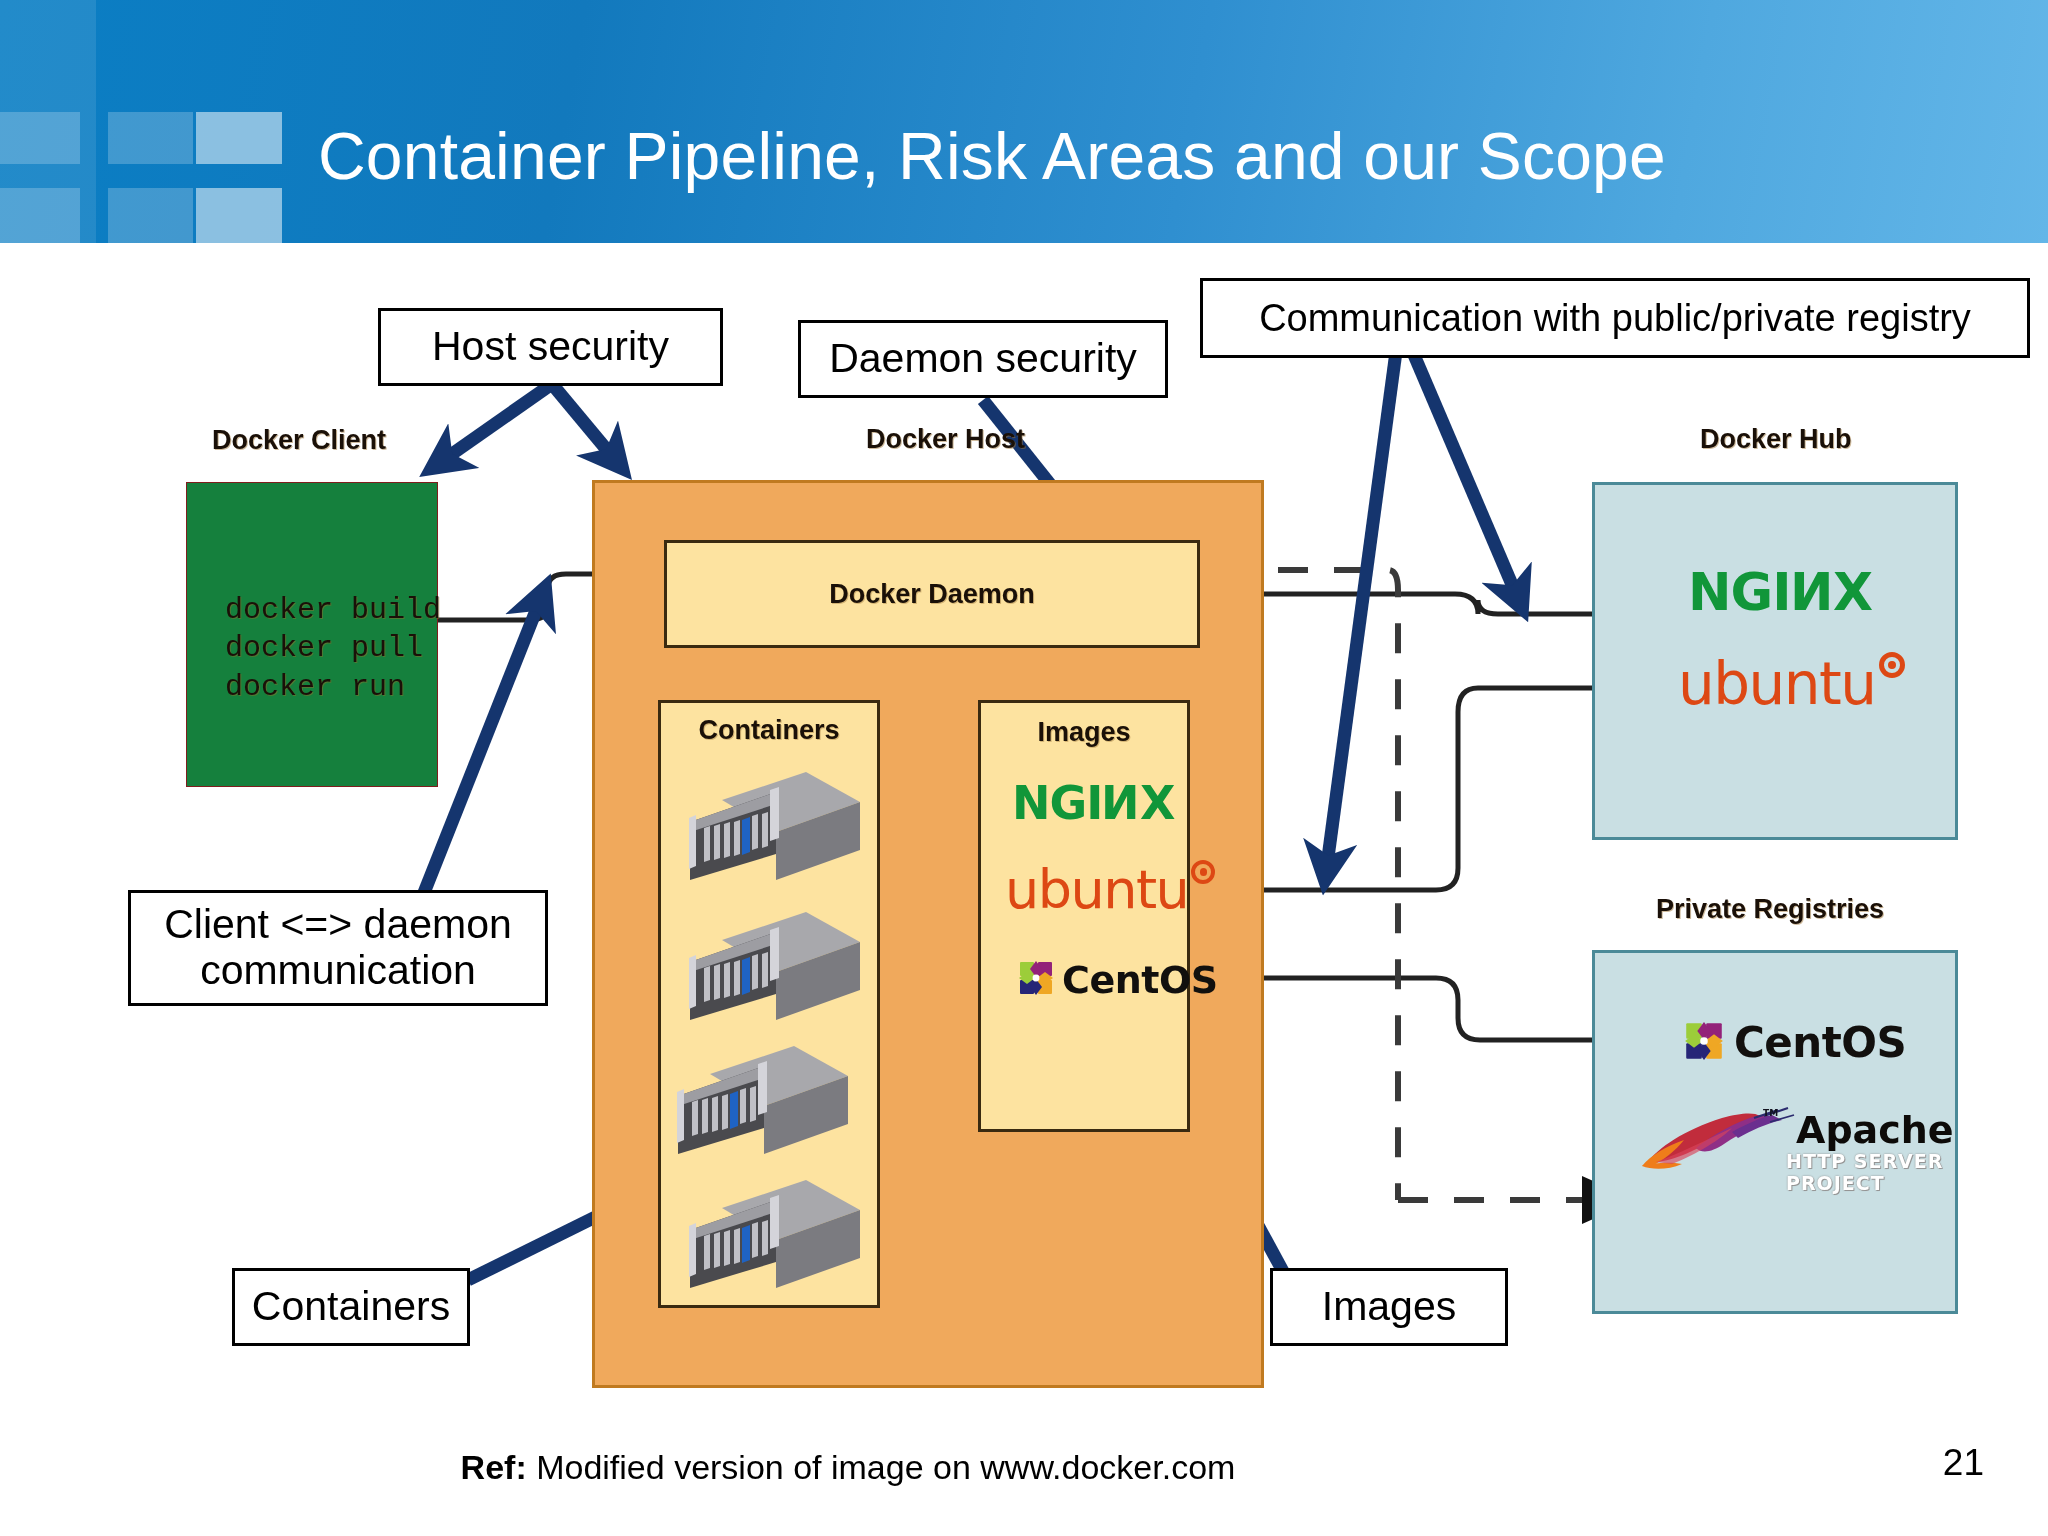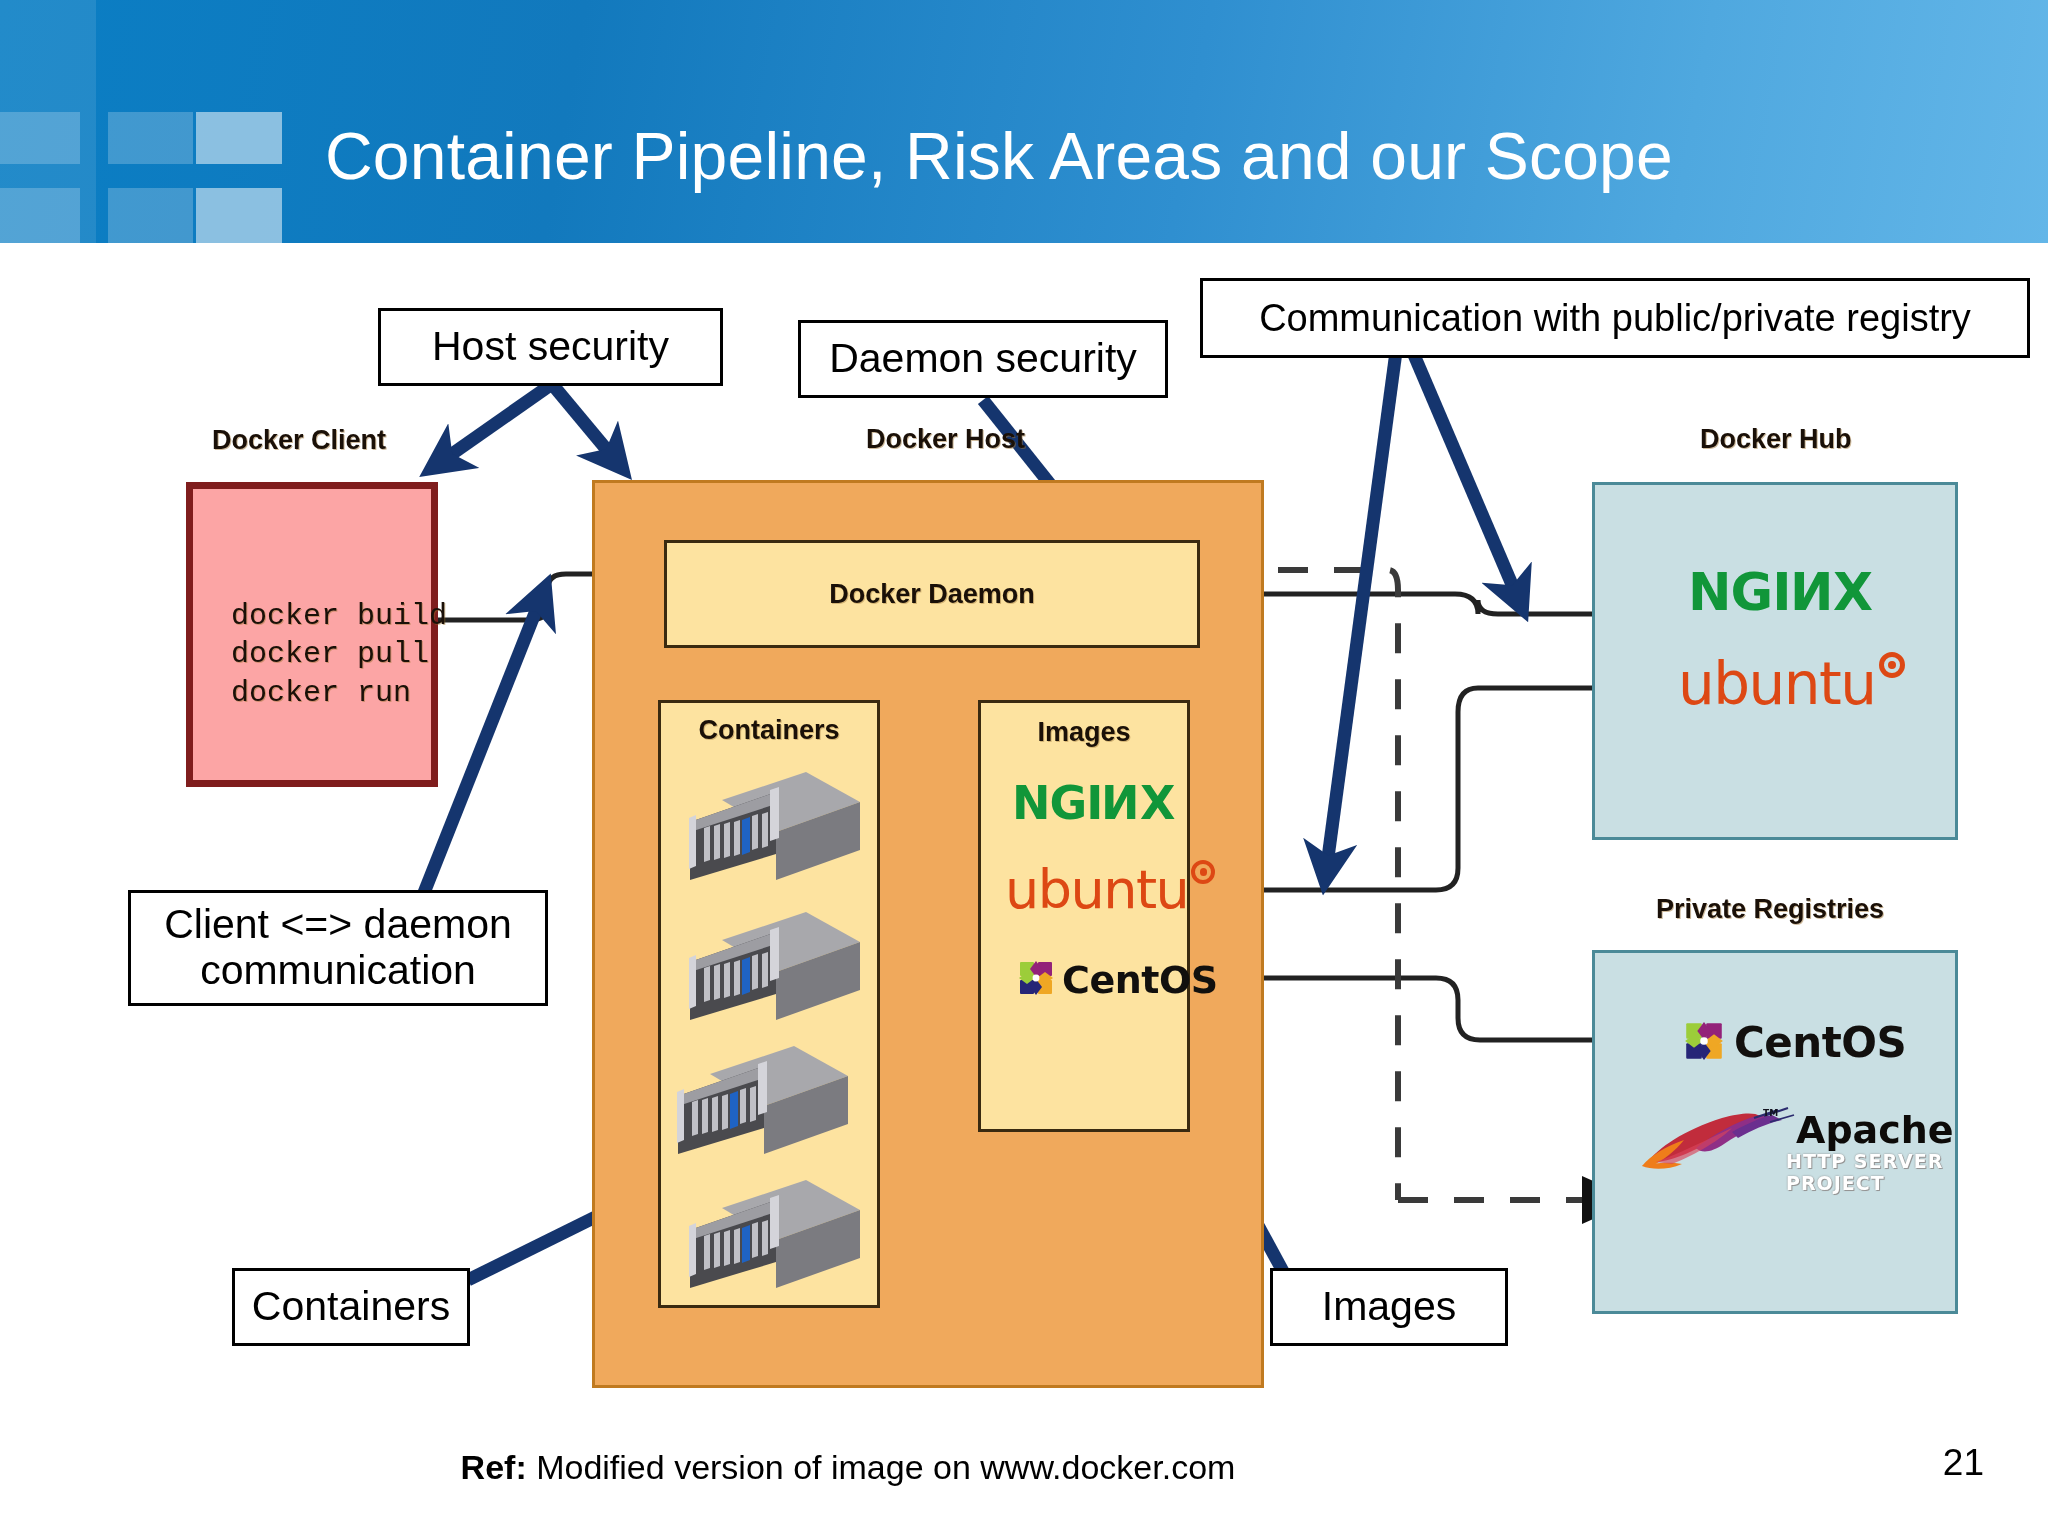--- a/index.html
+++ b/index.html
@@ -15,37 +15,37 @@
   
   .header{
     position:absolute;left:0;top:0;width:2048px;height:243px;
     background:linear-gradient(100deg,#0a7ec4 0%,#1279bd 28%,#2f8fd0 58%,#4fa8df 82%,#63b6e8 100%);
     overflow:hidden;
   }
   .hdr-deco{position:absolute;}
   .hdr-title{
     position:absolute;left:318px;top:118px;
     font-size:66px;color:#ffffff;white-space:nowrap;
-    font-weight:400;letter-spacing:0.2px;margin-left:7px;
+    font-weight:400;letter-spacing:0.2px;
   }
 
   
   .callout{
     position:absolute;background:#ffffff;border:3px solid #000000;
     box-sizing:border-box;display:flex;align-items:center;justify-content:center;
     text-align:center;color:#000;font-size:41px;line-height:1.12;
   }
   .sectlabel{
     position:absolute;font-weight:bold;font-size:27px;color:#1a1008;
     text-shadow:1px 1px 0 rgba(160,120,60,.5);white-space:nowrap;
   }
   .panel{position:absolute;box-sizing:border-box;}
 
   .client-box{
-    background:#fca5a5;border:7px solid #7f1d1d;
+    background:#15803d;border:1px solid #7f1d1d;
   }
   .client-cmds{
     position:absolute;left:38px;top:108px;
     font-family:"Liberation Mono", monospace;
     font-size:30px;line-height:1.28;color:#1a1008;white-space:pre;
     text-shadow:1px 1px 0 rgba(150,110,40,.45);
   }
   .host-box{background:#f0a95c;border:3px solid #c07a20;}
   .inner-box{background:#fde3a0;border:3px solid #3a2a10;}
   .registry-box{background:#c9dfe3;border:3px solid #4b8a98;}

